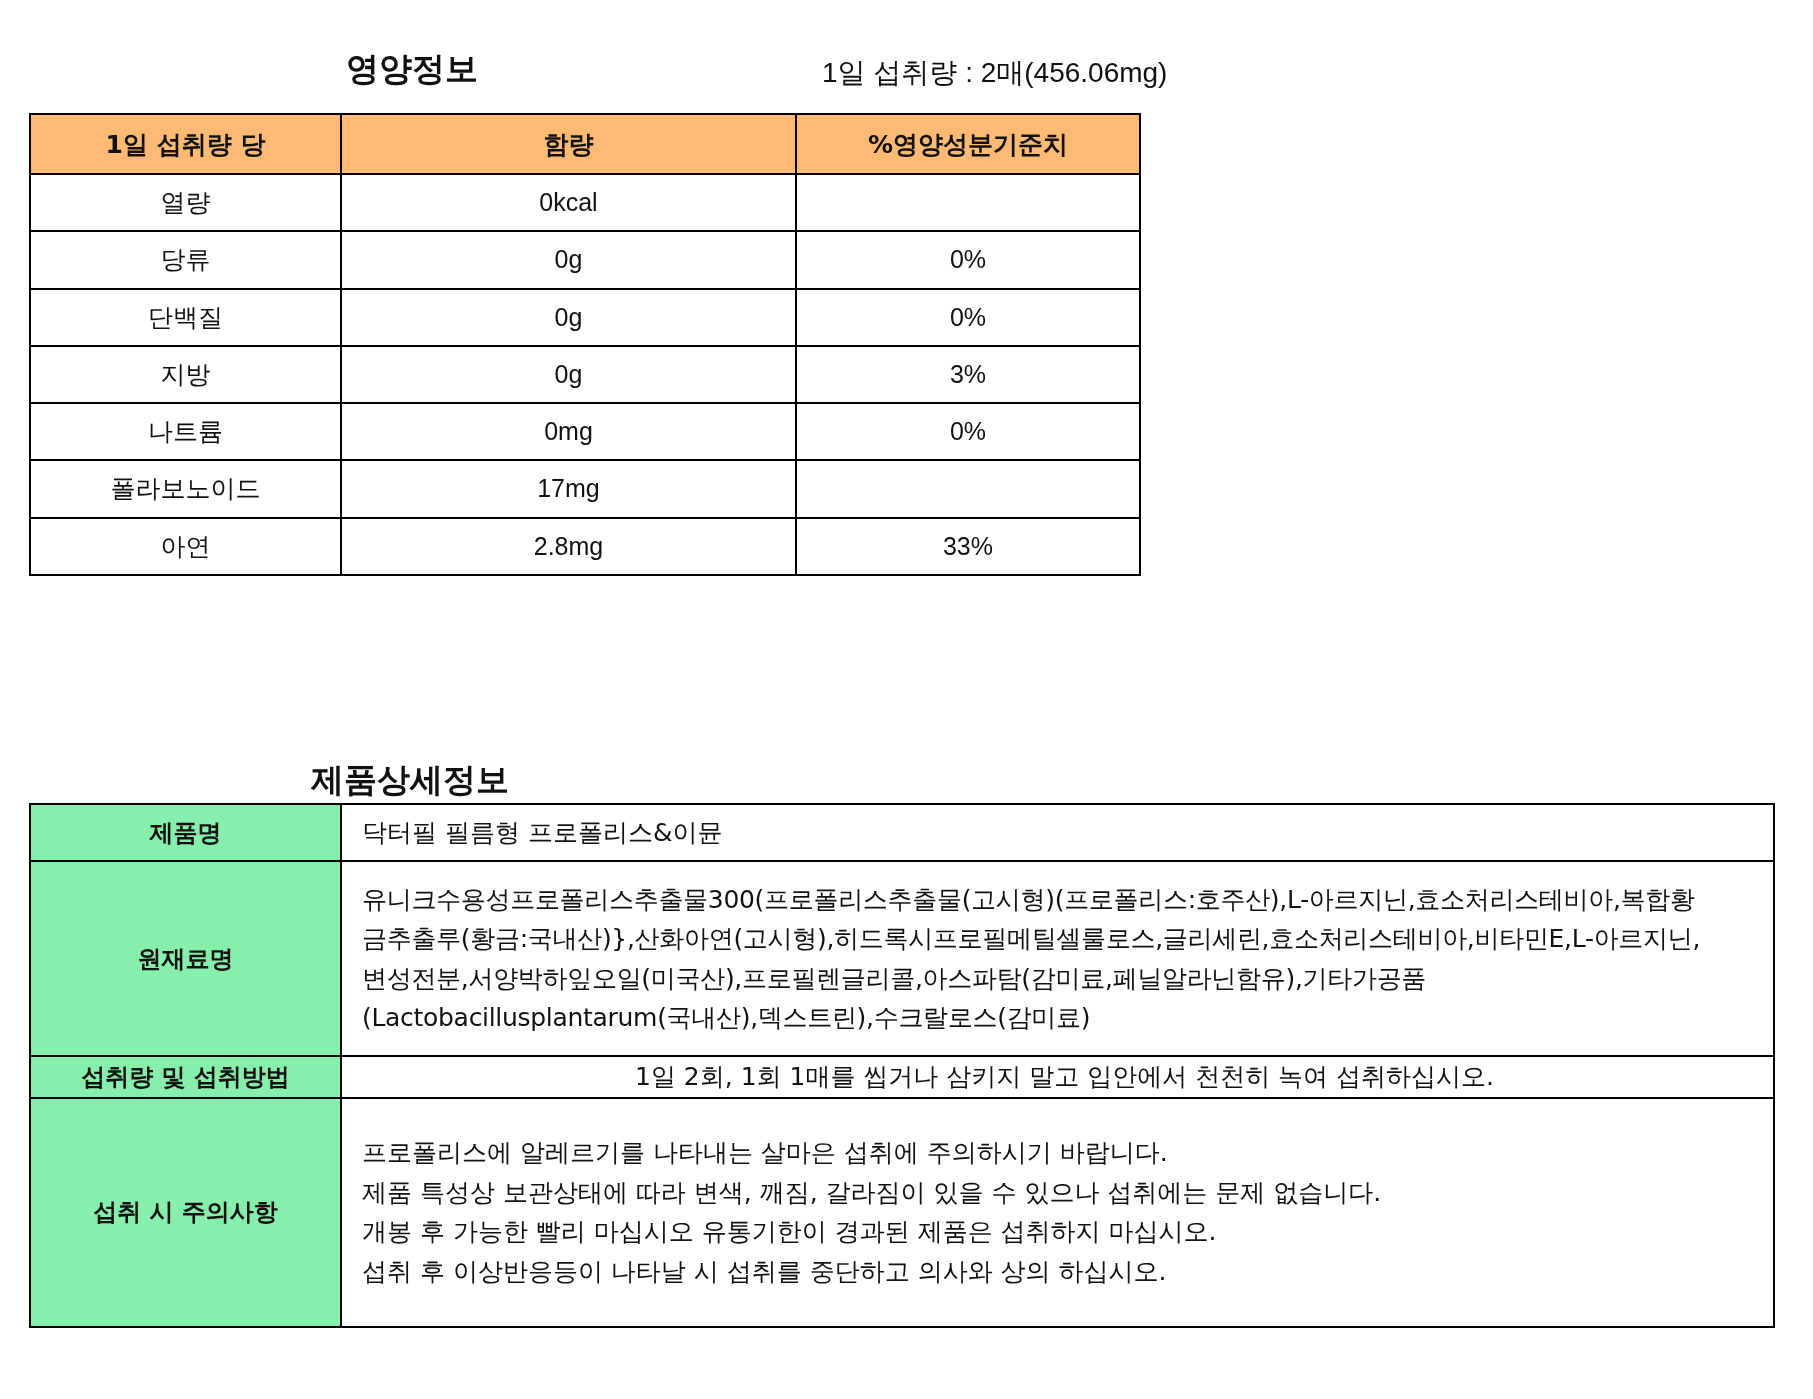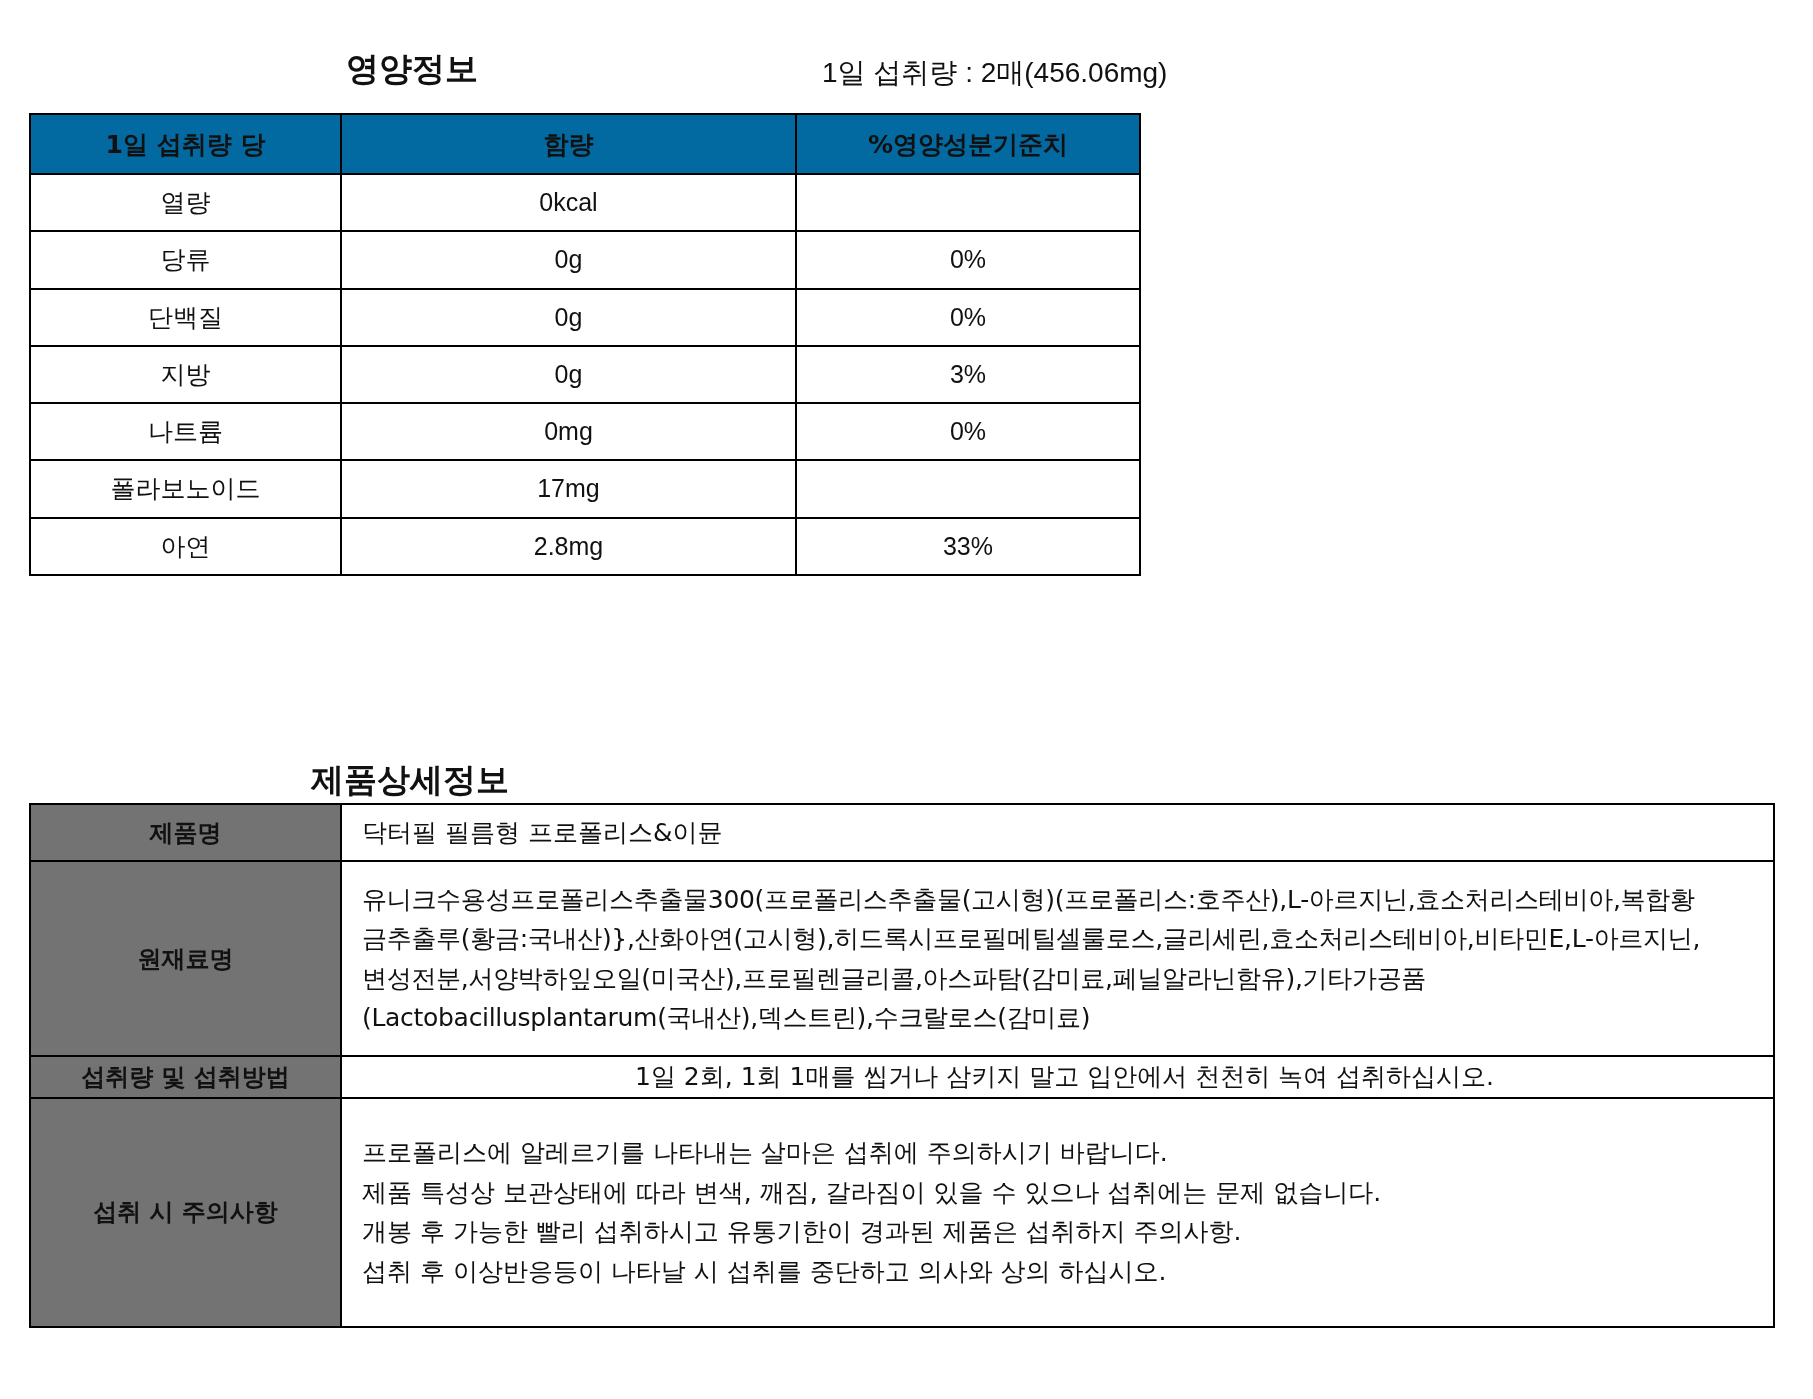--- a/index.html
+++ b/index.html
@@ -44,21 +44,21 @@
     padding: 0;
     box-sizing: border-box;
   }
   
   #nut-table {
     left: 29px;
     top: 113px;
     width: 1110px;
   }
   #nut-table th {
-    background: #0369a1;
+    background: #fdba74;
     height: 60px;
     font-size: 25px;
     font-weight: bold;
     text-align: center;
     vertical-align: middle;
   }
   #nut-table td {
     height: 57.25px;
     font-size: 25px;
     text-align: center;
@@ -69,21 +69,21 @@
   #nut-table td.nut-name {
     font-family: "DejaVu Sans", sans-serif;
   }
   
   #detail-table {
     left: 29px;
     top: 803px;
     width: 1744px;
   }
   #detail-table td.label {
-    background: #737373;
+    background: #86efac;
     font-weight: bold;
     font-size: 24px;
     text-align: center;
     vertical-align: middle;
     width: 311px;
   }
   #detail-table td.value {
     font-size: 25px;
     line-height: 39.5px;
     text-align: left;
@@ -183,18 +183,18 @@
     </tr>
     <tr class="row-usage">
       <td class="label">섭취량 및 섭취방법</td>
       <td class="value">1일 2회, 1회 1매를 씹거나 삼키지 말고 입안에서 천천히 녹여 섭취하십시오.</td>
     </tr>
     <tr class="row-caution">
       <td class="label">섭취 시 주의사항</td>
       <td class="value">
         <span class="caution-line">프로폴리스에 알레르기를 나타내는 살마은 섭취에 주의하시기 바랍니다.</span>
         <span class="caution-line">제품 특성상 보관상태에 따라 변색, 깨짐, 갈라짐이 있을 수 있으나 섭취에는 문제 없습니다.</span>
-        <span class="caution-line">개봉 후 가능한 빨리 섭취하시고 유통기한이 경과된 제품은 섭취하지 주의사항.</span>
+        <span class="caution-line">개봉 후 가능한 빨리 마십시오 유통기한이 경과된 제품은 섭취하지 마십시오.</span>
         <span class="caution-line">섭취 후 이상반응등이 나타날 시 섭취를 중단하고 의사와 상의 하십시오.</span>
       </td>
     </tr>
   </tbody>
 </table>
 
 </body></html>

